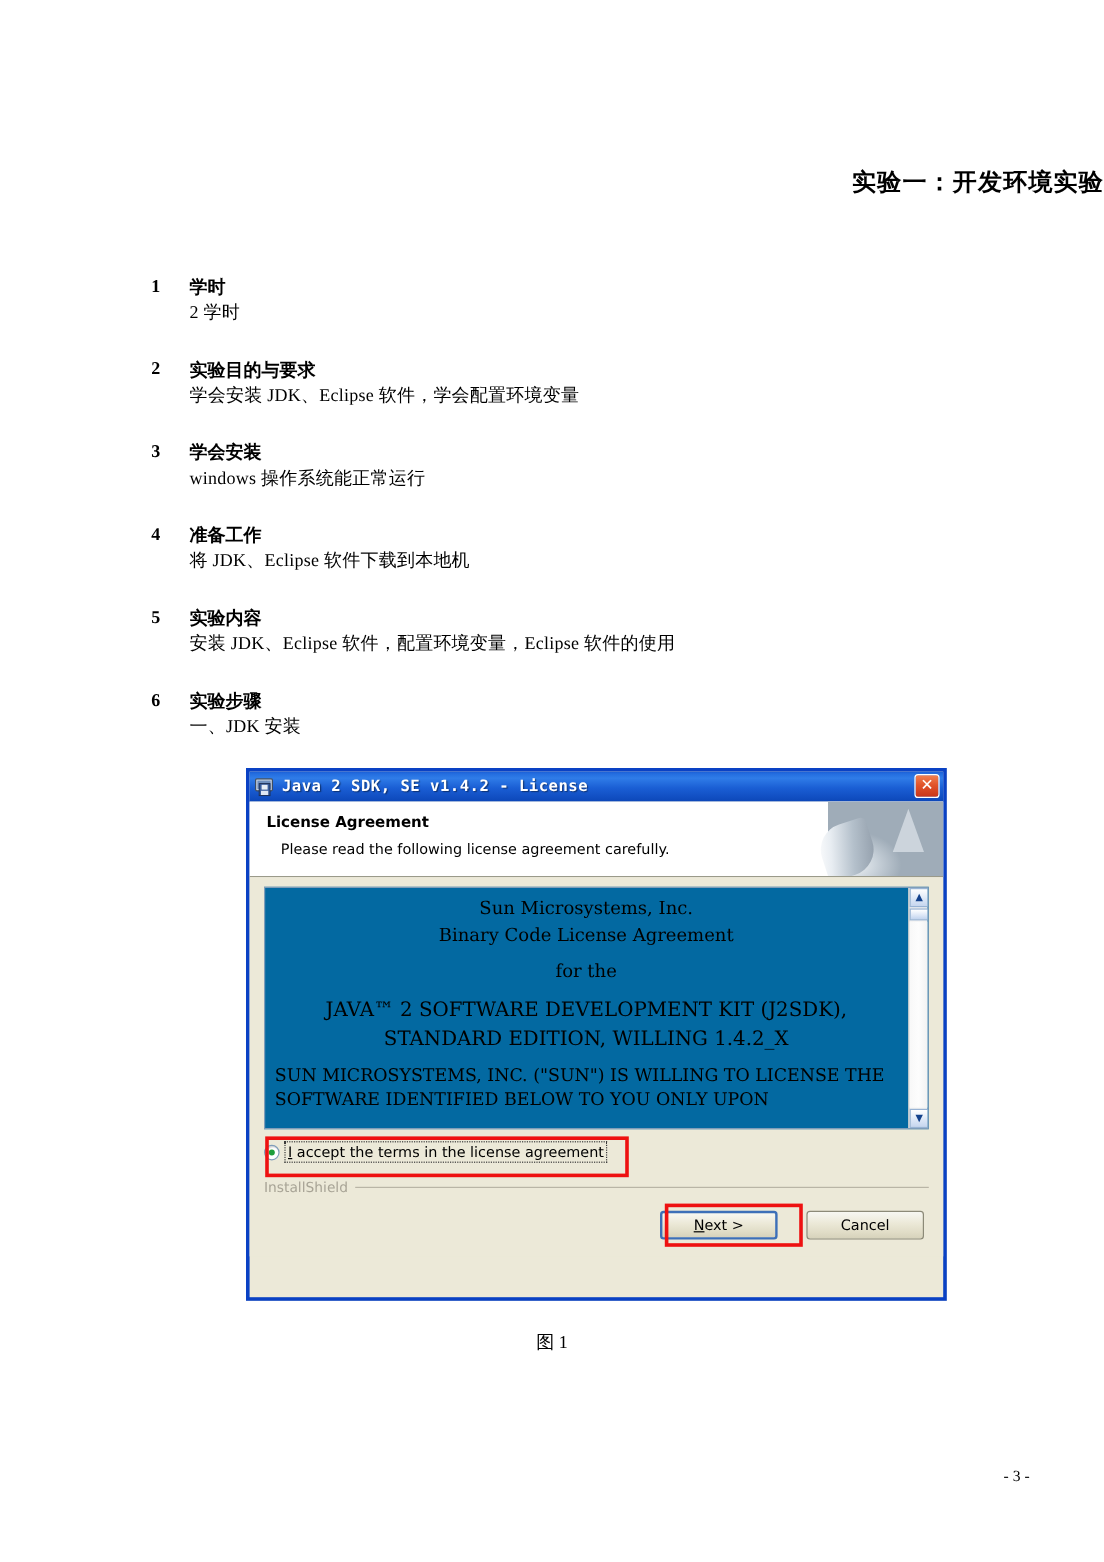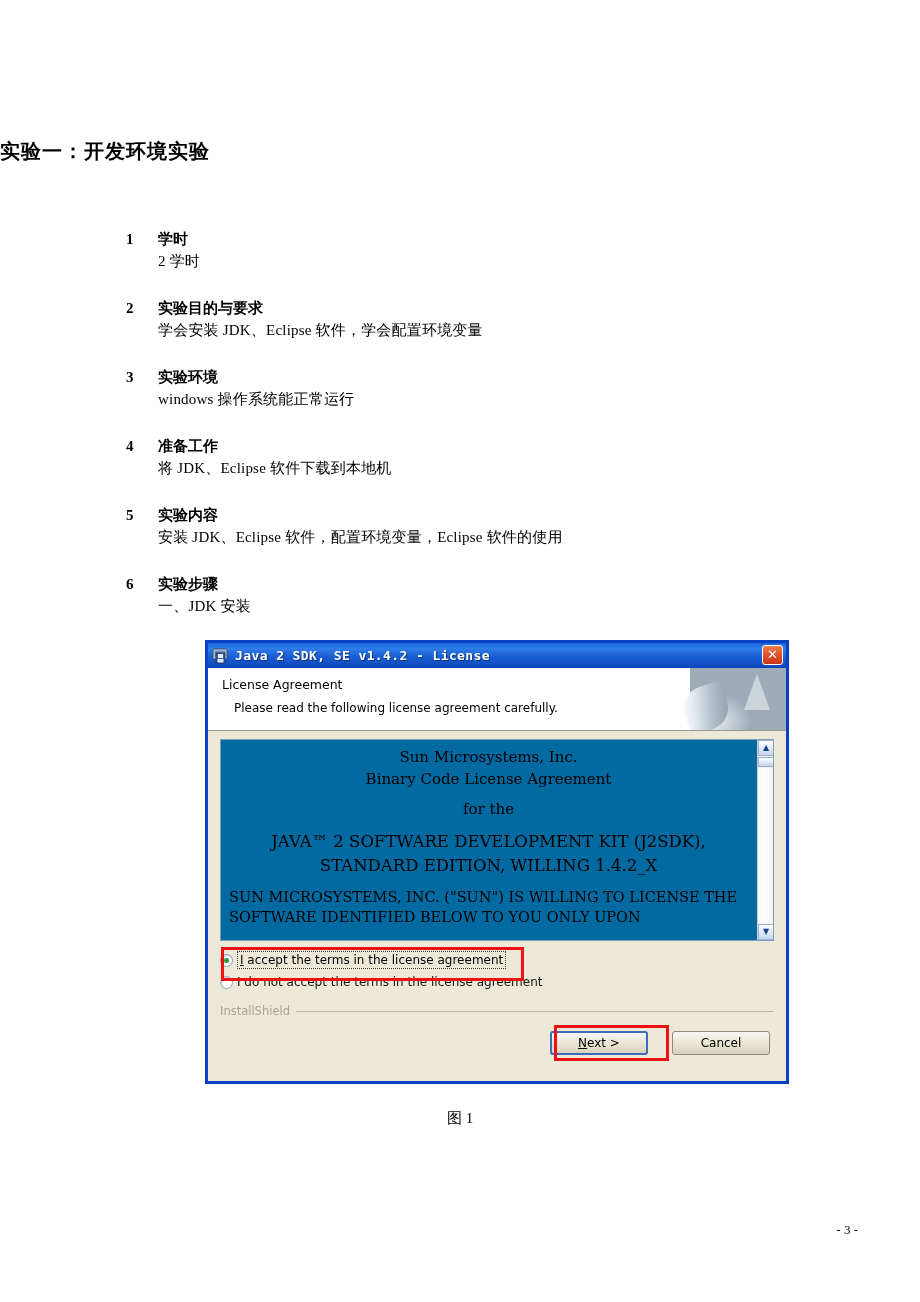--- a/index.html
+++ b/index.html
@@ -23,21 +23,21 @@
     width: 920px;
     height: 1302px;
   }
 
   
   .doc-title {
     position: absolute;
     left: 0;
     top: 138px;
     width: 920px;
-    text-align: left;
+    text-align: right;
     font-family: "DejaVu Serif", "Liberation Serif", serif;
     font-size: 20px;
     font-weight: bold;
     letter-spacing: 1px;
   }
 
   
   .sections {
     position: absolute;
     left: 126px;
@@ -139,21 +139,21 @@
     background: #ffffff;
     border-bottom: 1px solid #9a9a8a;
     position: relative;
     overflow: hidden;
   }
   .dlg-header-title {
     position: absolute;
     left: 14px;
     top: 9px;
     font-size: 12.5px;
-    font-weight: normal;
+    font-weight: bold;
     color: #000;
   }
   .dlg-header-sub {
     position: absolute;
     left: 26px;
     top: 33px;
     font-size: 12px;
     color: #000;
   }
   .dlg-banner {
@@ -402,21 +402,21 @@
     </div>
 
     <div class="sec" style="margin-bottom:24px;">
       <div class="sec-num">2</div>
       <div class="sec-head">实验目的与要求</div>
       <div class="sec-body">学会安装 JDK、Eclipse 软件，学会配置环境变量</div>
     </div>
 
     <div class="sec" style="margin-bottom:24px;">
       <div class="sec-num">3</div>
-      <div class="sec-head">实验环境</div>
+      <div class="sec-head">学会安装</div>
       <div class="sec-body">windows 操作系统能正常运行</div>
     </div>
 
     <div class="sec" style="margin-bottom:24px;">
       <div class="sec-num">4</div>
       <div class="sec-head">准备工作</div>
       <div class="sec-body">将 JDK、Eclipse 软件下载到本地机</div>
     </div>
 
     <div class="sec" style="margin-bottom:24px;">
@@ -474,24 +474,20 @@
         </div>
       </div>
 
       <div class="radio-area">
 
         <div class="radio-row">
           <span class="radio-dot on"></span>
           <span class="radio-label focus-ring"><u>I</u><span> accept the terms in the license agreement</span></span>
         </div>
 
-        <div class="radio-row second">
-          <span class="radio-dot"></span>
-          <span class="radio-label"><span>I d</span><span>o not accept the terms in the license agreement</span></span>
-        </div>
 
         <div class="redbox" id="redbox-radio"></div>
       </div>
 
       <div class="is-line">
         <span class="is-text">InstallShield</span>
         <span class="is-rule"></span>
       </div>
 
       <div class="btn-row">

